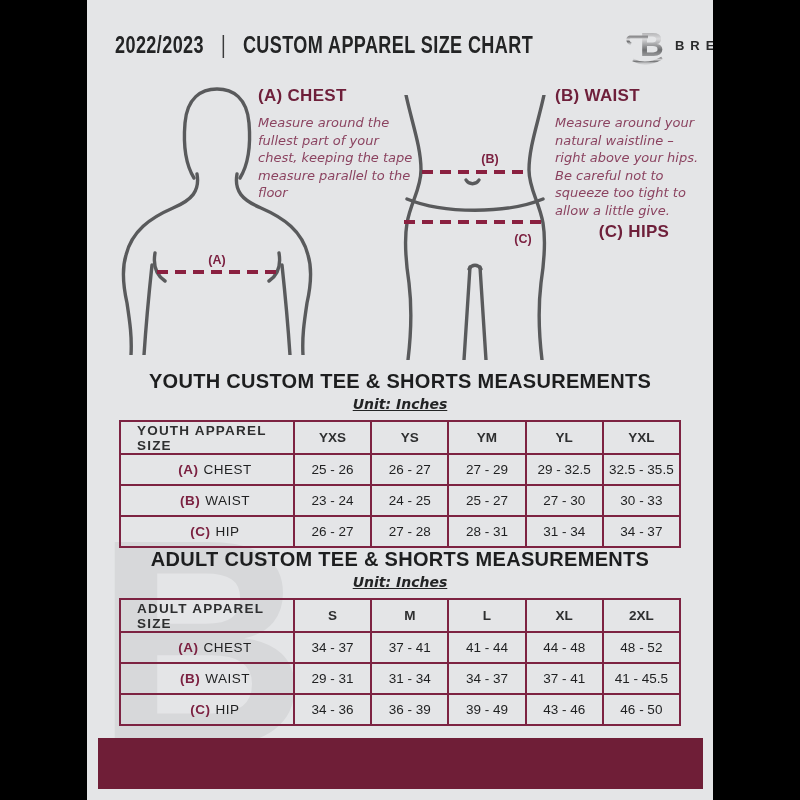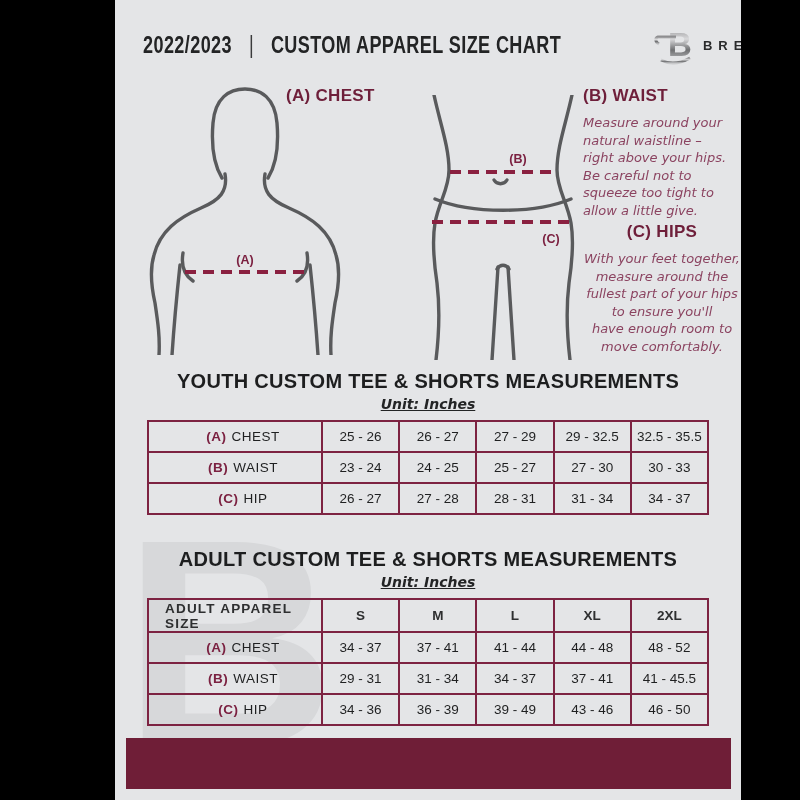--- a/index.html
+++ b/index.html
@@ -1,18 +1,18 @@
 <!DOCTYPE html>
 <html><head>
 <meta charset="utf-8">
 <style>
   * { margin:0; padding:0; box-sizing:border-box; }
   html,body { width:800px; height:800px; }
   body { background:#000; font-family:"Liberation Sans", sans-serif; position:relative; overflow:hidden; }
-  .page { position:absolute; left:87px; top:0; width:626px; height:800px; background:#e4e5e7; overflow:hidden;margin-left:28px; }
+  .page { position:absolute; left:87px; top:0; width:626px; height:800px; background:#e4e5e7; overflow:hidden; }
 
   
   .header { position:absolute; left:0; top:24px; width:626px; height:42px; display:flex; align-items:center; padding:0 22px 0 28px; }
   .condensed { display:inline-block; transform:scale(0.82,1.1); transform-origin:left center; white-space:nowrap;
                font-weight:bold; font-size:22px; color:#232425; letter-spacing:0.5px; }
   .condensed .sep { margin:0 14px; font-weight:normal; color:#3a3b3c; }
   .brand-group { margin-left:auto; display:flex; align-items:center; gap:8px; }
   .brand-name { font-weight:bold; font-size:13px; letter-spacing:6px; color:#2a2b2c; white-space:nowrap; }
 
   
@@ -97,46 +97,53 @@
     <path d="M 75,172 C 73,203 71,234 69,265"></path>
     <path d="M 85,172 C 87,203 89,234 91,265"></path>
     <line class="dash" x1="27" y1="77" x2="134" y2="77"></line>
     <line class="dash" x1="9" y1="127" x2="151" y2="127"></line>
     <text x="95" y="68" text-anchor="middle">(B)</text>
     <text x="128" y="148" text-anchor="middle">(C)</text>
   </svg>
 
   <div class="guide-block" style="left:171px; top:86px; width:158px;">
     <div class="guide-heading">(A) CHEST</div>
+    <div class="guide-body">Measure around the fullest part of your chest, keeping the tape measure parallel to the floor</div>
   </div>
   <div class="guide-block" style="left:468px; top:86px; width:152px;">
     <div class="guide-heading">(B) WAIST</div>
     <div class="guide-body">Measure around your natural waistline – right above your hips. Be careful not to squeeze too tight to allow a little give.</div>
   </div>
   <div class="guide-block" style="left:468px; top:222px; width:158px;text-align:center;">
     <div class="guide-heading">(C) HIPS</div>
-    <div class="guide-body">With your feet together, measure around the fullest part of your hips to ensure you'll
-have enough room to move comfortably.</div>
   </div>
 
   <div class="watermark">B</div>
 
   <div class="section" style="top:370px;">
     <div class="section-title">YOUTH CUSTOM TEE &amp; SHORTS MEASUREMENTS</div>
     <div class="section-unit">Unit: Inches</div>
     <table class="size">
       <colgroup>
           <col class="lab">
           <col>
           <col>
           <col>
           <col>
           <col>
         </colgroup>
       <tbody>
+          <tr class="head">
+        <th class="corner">YOUTH APPAREL SIZE</th>
+        <th>YXS</th>
+        <th>YS</th>
+        <th>YM</th>
+        <th>YL</th>
+        <th>YXL</th>
+      </tr>
       <tr>
         <td class="rowlab"><span class="key">(A)</span><span>CHEST</span></td>
         <td>25 - 26</td>
         <td>26 - 27</td>
         <td>27 - 29</td>
         <td>29 - 32.5</td>
         <td>32.5 - 35.5</td>
       </tr>
       <tr>
         <td class="rowlab"><span class="key">(B)</span><span>WAIST</span></td>

